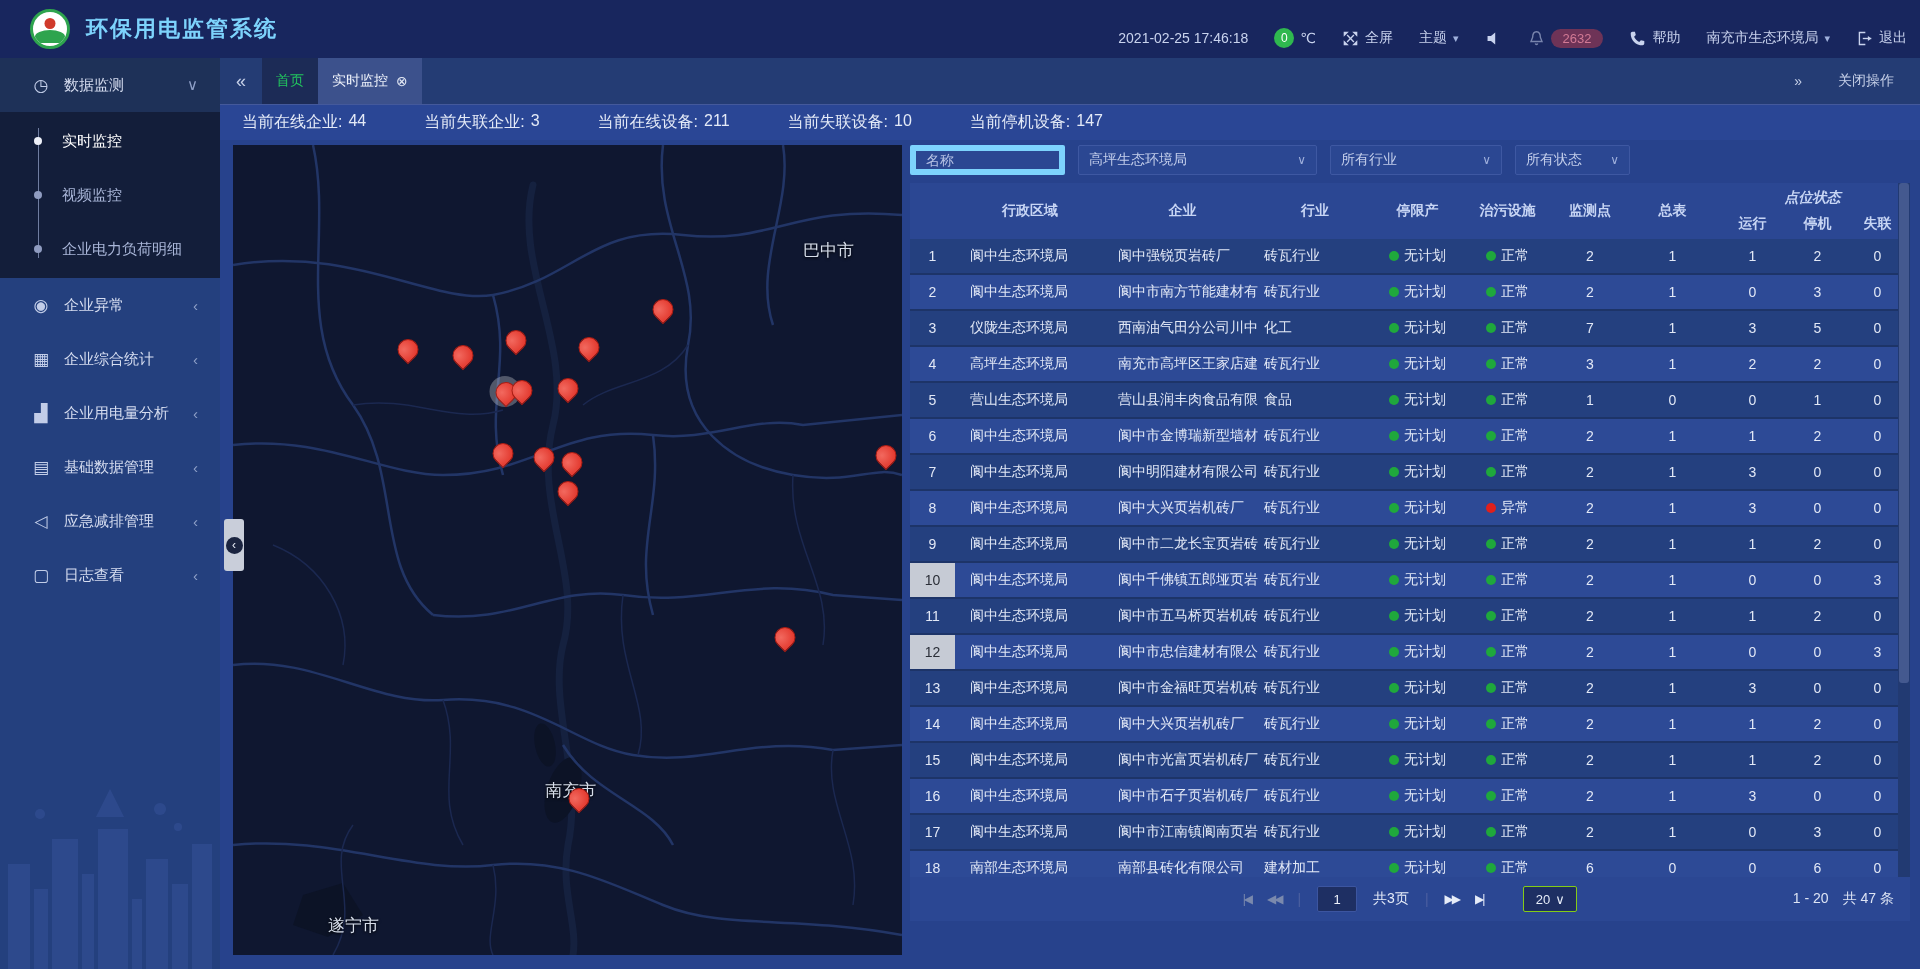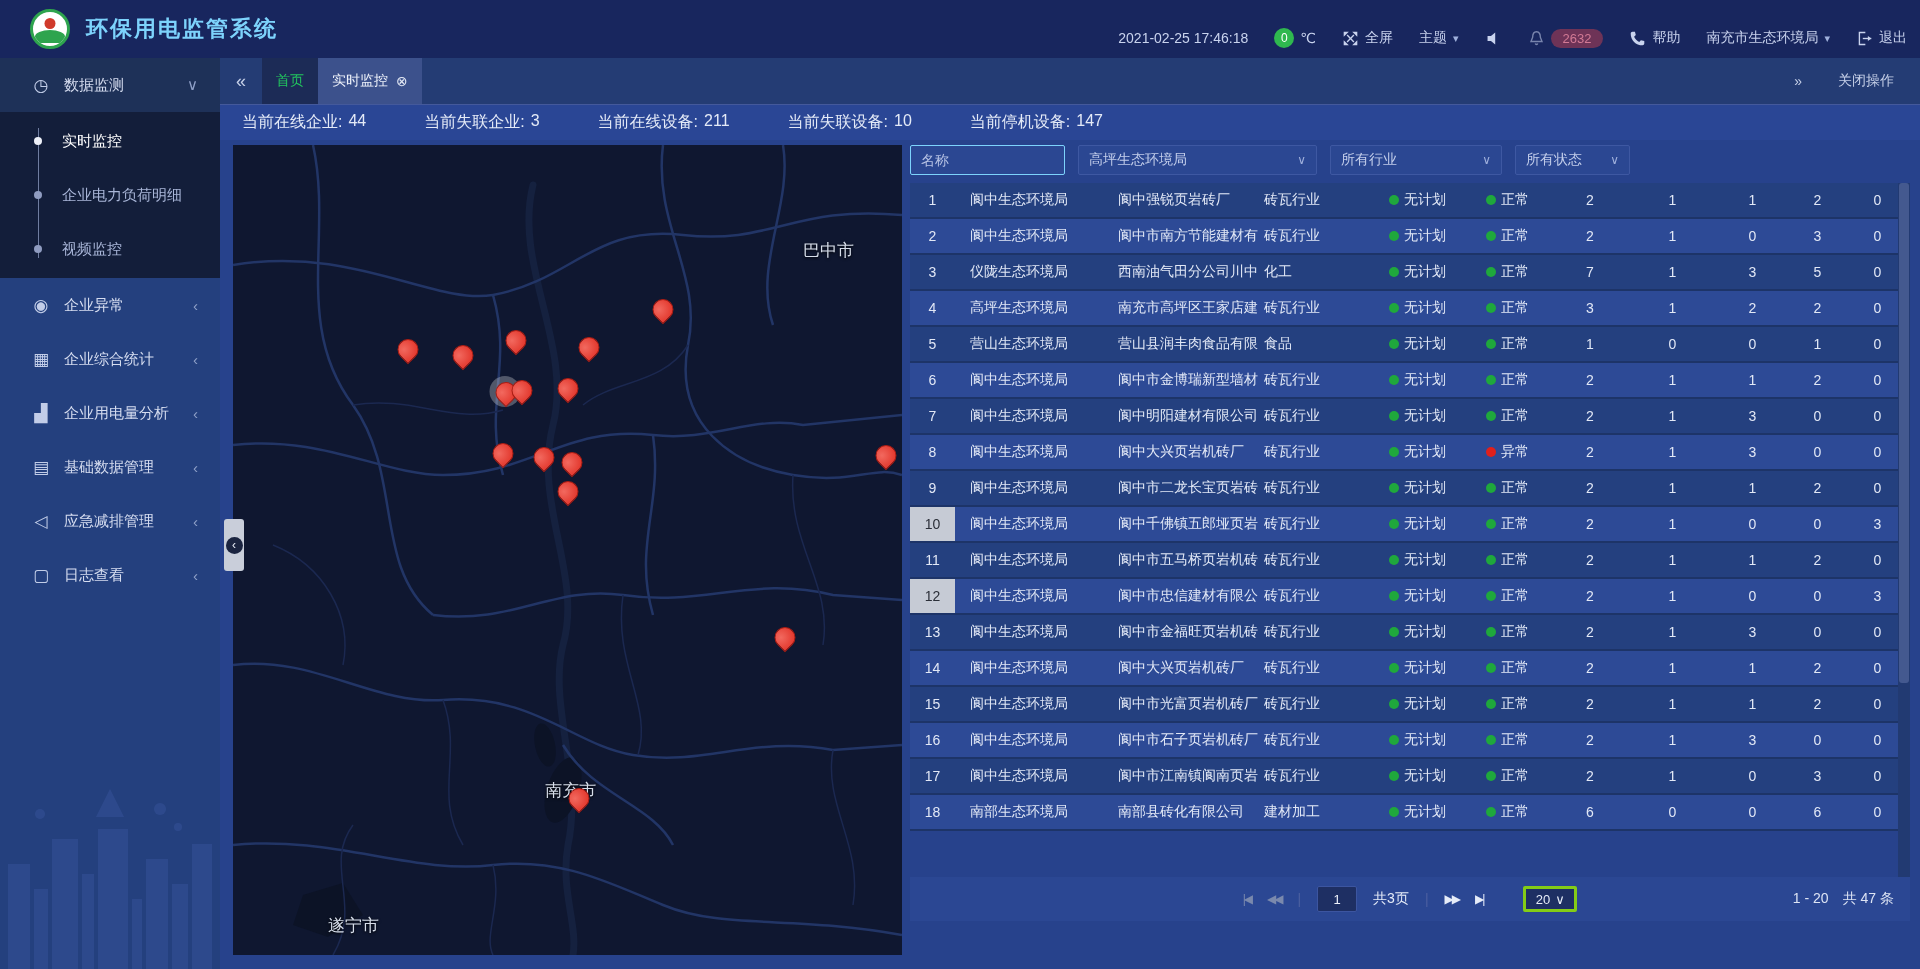--- a/index.html
+++ b/index.html
@@ -58,21 +58,21 @@
   .pin-anchor{position:absolute;width:0;height:0;}
   .map-pin{position:absolute;left:0;top:0;width:19px;height:19px;transform:translate(-50%,-100%) ;}
   .map-pin::before{content:"";position:absolute;left:0;top:0;width:19px;height:19px;background:radial-gradient(circle at 35% 35%, #F2695F, #DE2A1F);border:1px solid #A81D14;border-radius:50% 50% 50% 0;transform:rotate(-45deg);}
   .map-pin.cluster::after{content:"";position:absolute;left:-6px;top:-6px;width:31px;height:31px;border-radius:50%;background:rgba(255,255,255,.28);z-index:-1;}
   .map-collapse{position:absolute;left:-9px;top:374px;width:20px;height:52px;background:#C9CEDA;border-radius:3px;display:flex;align-items:center;justify-content:center;cursor:pointer;z-index:5;}
   .map-collapse .circ{width:17px;height:17px;border-radius:50%;background:#1B2440;color:#E8ECF5;font-size:12px;display:flex;align-items:center;justify-content:center;}
 
   
   .panel{flex:none;width:1000px;display:flex;flex-direction:column;}
   .filters{height:30px;display:flex;gap:13px;flex:none;margin-bottom:8px;}
-  .f-input{width:155px;height:30px;background:#2B4792;border:1px solid #7dd3fc;border-radius:2px;color:#DCE3F4;font-size:14px;padding:0 10px;outline:none;}
+  .f-input{width:155px;height:30px;background:#2B4792;border:6px solid #7dd3fc;border-radius:2px;color:#DCE3F4;font-size:14px;padding:0 10px;outline:none;}
   .f-input::placeholder{color:#B6C2E4;}
   .f-select{height:30px;background:#2B4792;border:1px solid #3E58A2;border-radius:2px;color:#C3CEEB;font-size:14px;display:flex;align-items:center;justify-content:space-between;padding:0 10px;cursor:pointer;}
   .f-select .sel-caret{color:#9FB0DC;font-size:12px;margin-left:8px;}
 
   .tablewrap{height:694px;overflow:hidden;position:relative;flex:none;}
   .tgrid{display:grid;grid-template-columns:45px 150px 155px 110px 95px 85px 80px 85px 75px 55px 65px;}
   .thead{background:#2B4793;height:56px;align-items:center;color:#C7D5F4;font-size:14px;font-weight:bold;grid-template-rows:26px 26px;padding-top:2px;}
   .th{display:flex;align-items:center;justify-content:center;grid-row:1/3;}
   .th-group{grid-row:1;grid-column:9/12;display:flex;align-items:center;justify-content:center;font-style:italic;}
   .th-sub{grid-row:2;display:flex;align-items:center;justify-content:center;}
@@ -89,21 +89,21 @@
   .dot.c-green{background:#1FA83C;}
   .dot.c-red{background:#E0201C;}
   .t-scrollbar{position:absolute;right:0;top:0;bottom:0;width:12px;background:#223A72;}
   .t-scrollbar .thumb{position:absolute;left:1px;right:1px;top:0;height:72%;background:#44598F;border-radius:3px;}
 
   .pager{height:44px;background:#2B4793;flex:none;display:flex;align-items:center;justify-content:center;gap:16px;color:#E6ECF8;font-size:14px;position:relative;}
   .pg-btn{cursor:pointer;letter-spacing:-2px;font-size:12px;}
   .pg-disabled{color:#7A89AD;cursor:default;}
   .pg-sep{color:#4C60A0;}
   .pg-input{width:40px;height:26px;background:#1E2F63;border:1px solid #3C55A0;border-radius:2px;color:#EDF1FA;text-align:center;font-size:13px;outline:none;}
-  .pg-size{width:54px;height:26px;background:#1E2F63;border:3px solid #84cc16;border-radius:2px;display:flex;align-items:center;justify-content:center;gap:5px;font-size:13px;cursor:pointer;margin-left:24px;}
+  .pg-size{width:54px;height:26px;background:#1E2F63;border:1px solid #84cc16;border-radius:2px;display:flex;align-items:center;justify-content:center;gap:5px;font-size:13px;cursor:pointer;margin-left:24px;}
   .pg-right{position:absolute;right:16px;display:flex;gap:14px;color:#DDE4F4;}
 </style>
 </head>
 <body>
 
 <div class="screen">
 
   <div class="header">
     <div class="logo"></div>
     <div class="app-title">环保用电监管系统</div>
@@ -166,24 +166,24 @@
       <span class="s-icon">◷</span>
       <span>数据监测</span>
       <span class="s-chev">∨</span>
     </div>
     <div class="submenu">
 
     <div class="submenu-item c-active">
         <span>实时监控</span>
       </div>
         <div class="submenu-item c-normal">
+        <span>视频监控</span>
+      </div>
+        <div class="submenu-item c-normal">
         <span>企业电力负荷明细</span>
-      </div>
-        <div class="submenu-item c-normal">
-        <span>视频监控</span>
       </div>
       </div>
     <div>
 
     <div class="side-item">
         <span class="s-icon">◉</span>
         <span>企业异常</span>
         <span class="s-chev">‹</span>
       </div>
         <div class="side-item">
@@ -379,20 +379,34 @@
             <span>所有行业</span>
             <span class="sel-caret">∨</span>
           </div>
           <div class="f-select" style="width:115px;">
             <span>所有状态</span>
             <span class="sel-caret">∨</span>
           </div>
         </div>
 
         <div class="tablewrap">
+          <div class="tgrid thead">
+            <div class="th"></div>
+            <div class="th">行政区域</div>
+            <div class="th">企业</div>
+            <div class="th">行业</div>
+            <div class="th">停限产</div>
+            <div class="th">治污设施</div>
+            <div class="th">监测点</div>
+            <div class="th">总表</div>
+            <div class="th-group">点位状态</div>
+            <div class="th-sub" style="grid-column:9;">运行</div>
+            <div class="th-sub" style="grid-column:10;">停机</div>
+            <div class="th-sub" style="grid-column:11;">失联</div>
+          </div>
 
           <div>
 
           <div class="tgrid t-row">
               <div class="td c-num c-no">1</div>
               <div class="td c-left td-region">阆中生态环境局</div>
               <div class="td c-left td-company">阆中强锐页岩砖厂</div>
               <div class="td c-left td-industry">砖瓦行业</div>
               <div class="td">
                 <span class="dot c-green"></span>

